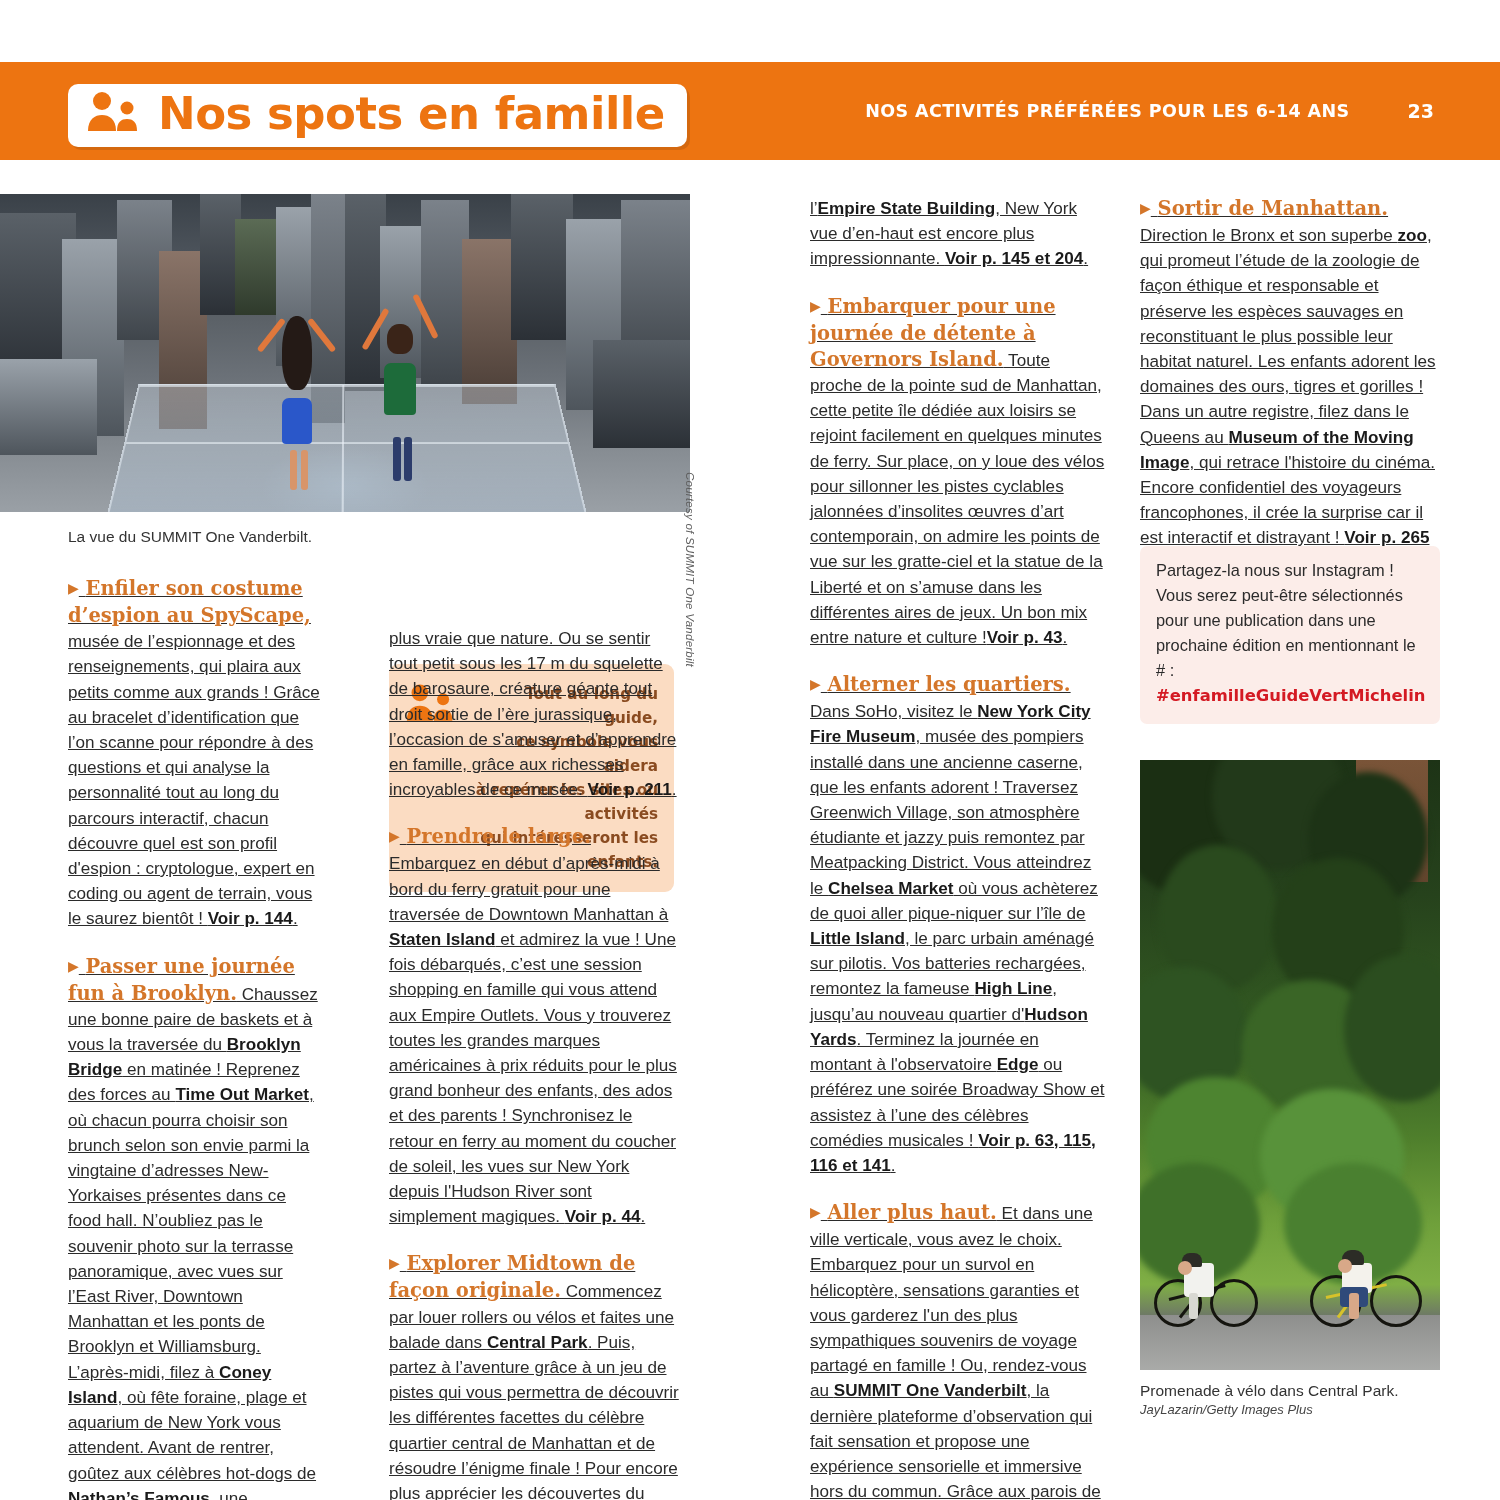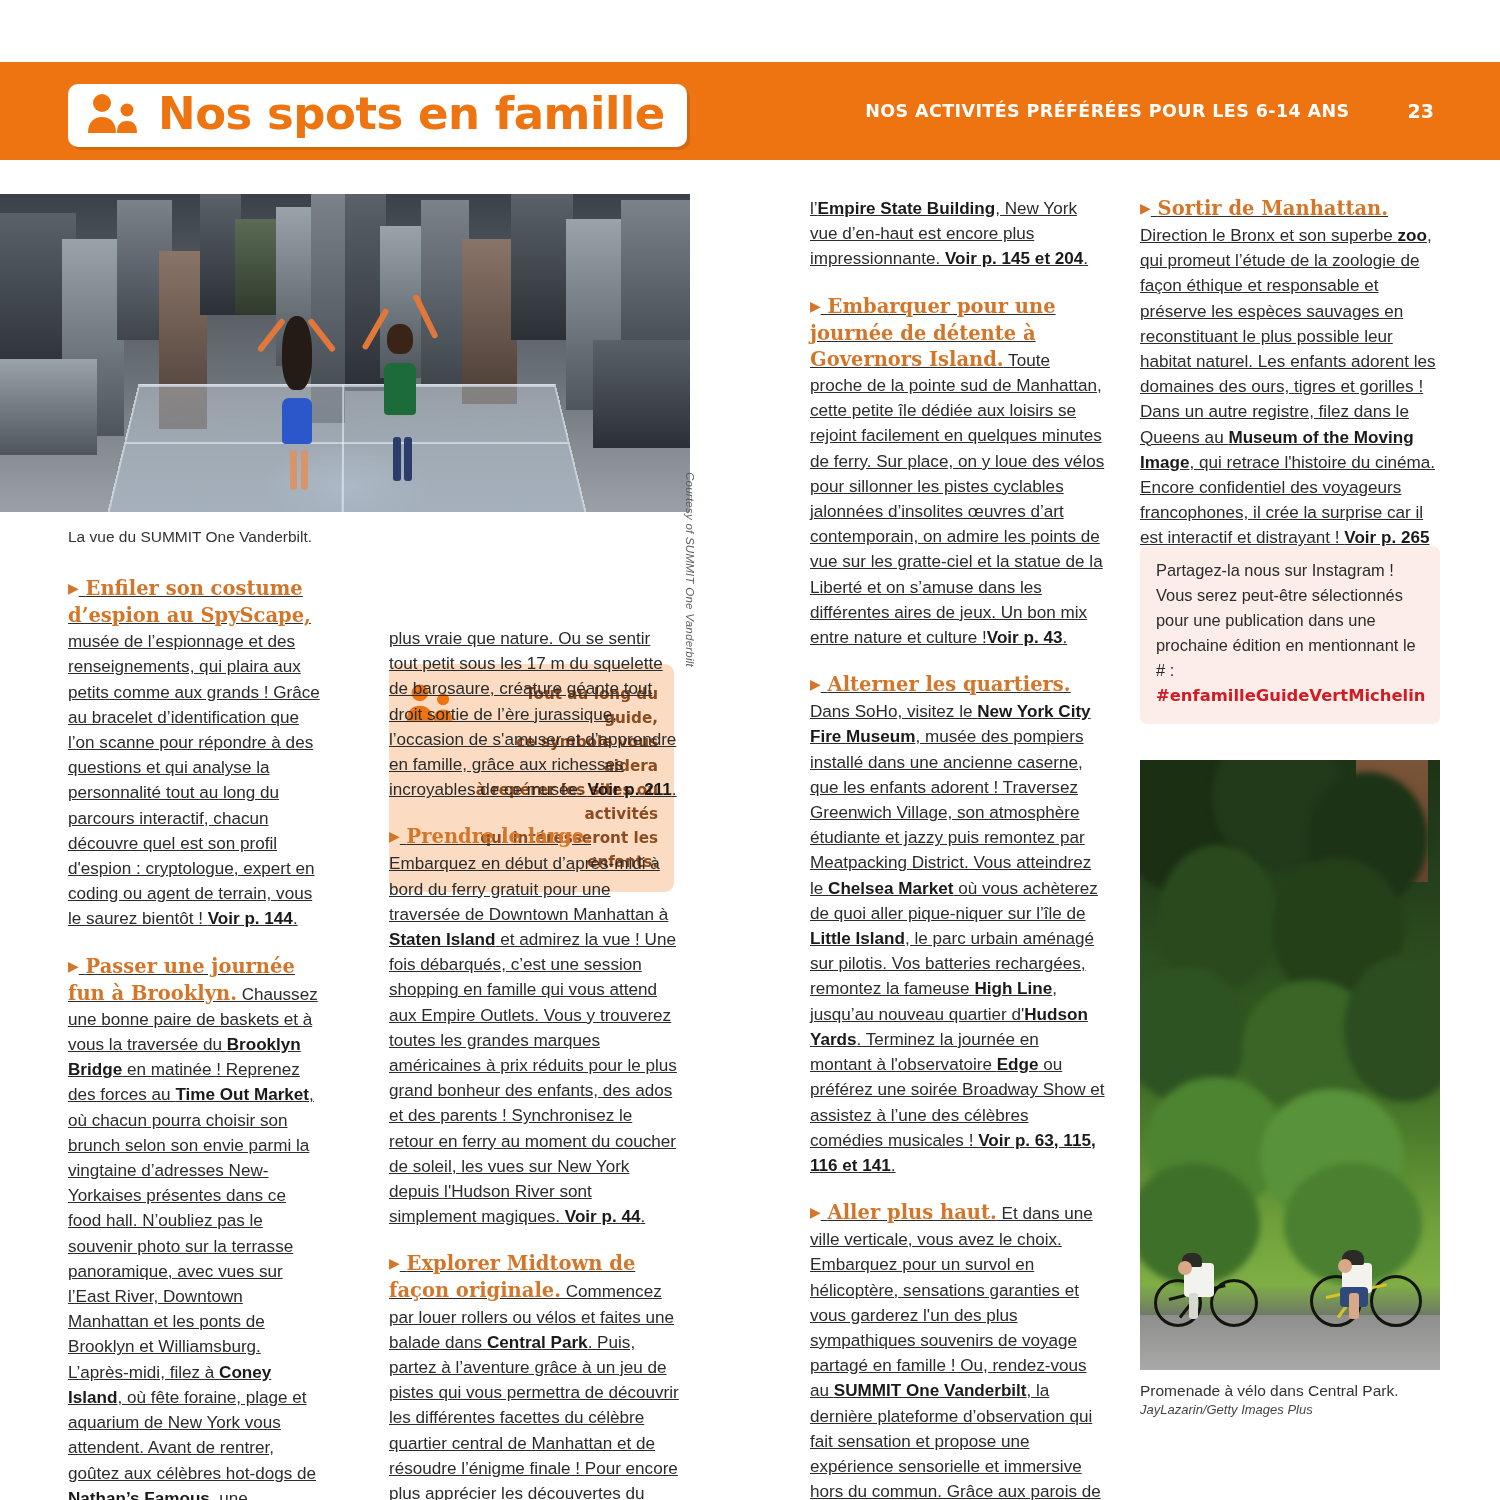--- a/index.html
+++ b/index.html
@@ -13,21 +13,21 @@
   
   .header{
     position:absolute;left:0;top:62px;width:1500px;height:98px;
     background:#ED7411;
   }
   .header-title-box{
     position:absolute;left:68px;top:22px;
     background:#ffffff;
     border-radius:10px 10px 10px 10px;
     padding:6px 22px 10px 18px;
-    display:flex;align-items:center;gap:16px;
+    display:flex;gap:16px;
     box-shadow:3px 3px 0 rgba(0,0,0,0.10);
   }
   .family-icon-svg{display:block;}
   .header-title{
     font-family:"DejaVu Sans", sans-serif;
     font-weight:bold;
     font-size:45px;
     color:#ED7411;
     letter-spacing:-0.5px;
     white-space:nowrap;

